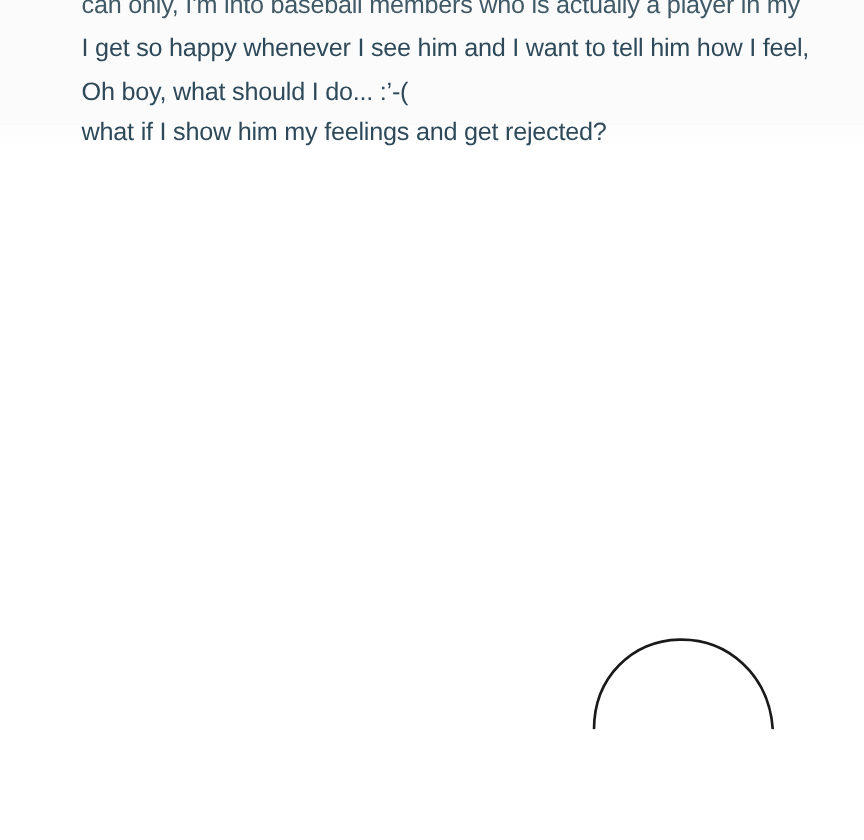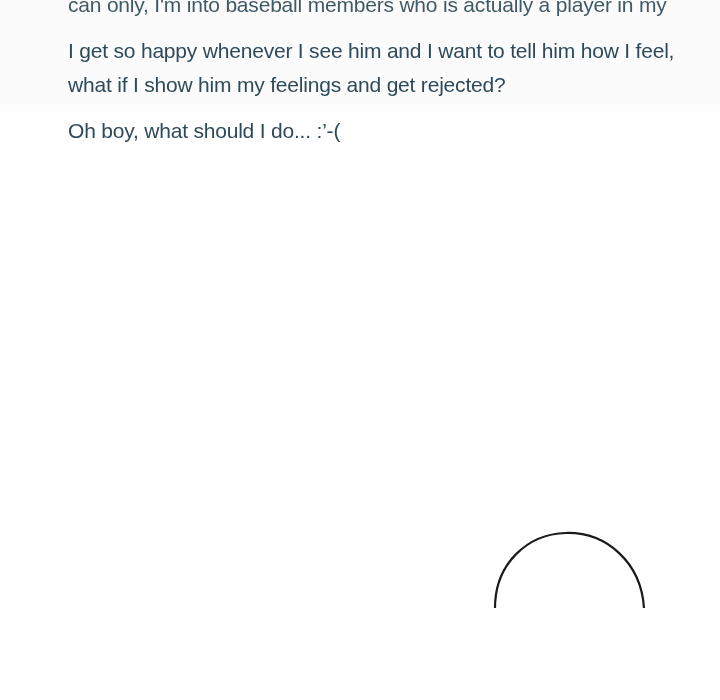--- a/index.html
+++ b/index.html
@@ -52,21 +52,21 @@
   .line {
     white-space: pre;
     display: block;
   }
   
   .line.clipped {
     color: #36515f;
     opacity: 0.95;
   }
   .line.para-gap {
-    margin-top: 12px;
+    margin-top: 2px;
   }
   
   .bottom-art {
     position: absolute;
     left: 0;
     bottom: 0;
     width: 720px;
     height: 110px;
     overflow: hidden;
     pointer-events: none;
@@ -79,22 +79,22 @@
 <body>
 
 <div class="page">
 
   <div class="panel"></div>
   <div class="panel-fade"></div>
 
   <div class="text-block">
     <span class="line clipped">can only, I'm into baseball members who is actually a player in my</span>
     <span class="line para-gap">I get so happy whenever I see him and I want to tell him how I feel,</span>
+    <span class="line para-gap">Oh boy, what should I do... :’-(</span>
     <span class="line">what if I show him my feelings and get rejected?</span>
-    <span class="line para-gap">Oh boy, what should I do... :’-(</span>
   </div>
 
   <div class="bottom-art">
     <svg width="720" height="110" viewBox="0 0 720 110" xmlns="http://www.w3.org/2000/svg">
       <path d="M495 110 C495 66, 527 36, 566 35 C606 34, 641 64, 644 110" fill="none" stroke="#1a1a1a" stroke-width="2.2" stroke-linecap="round"></path>
     </svg>
   </div>
 
 </div>
 

